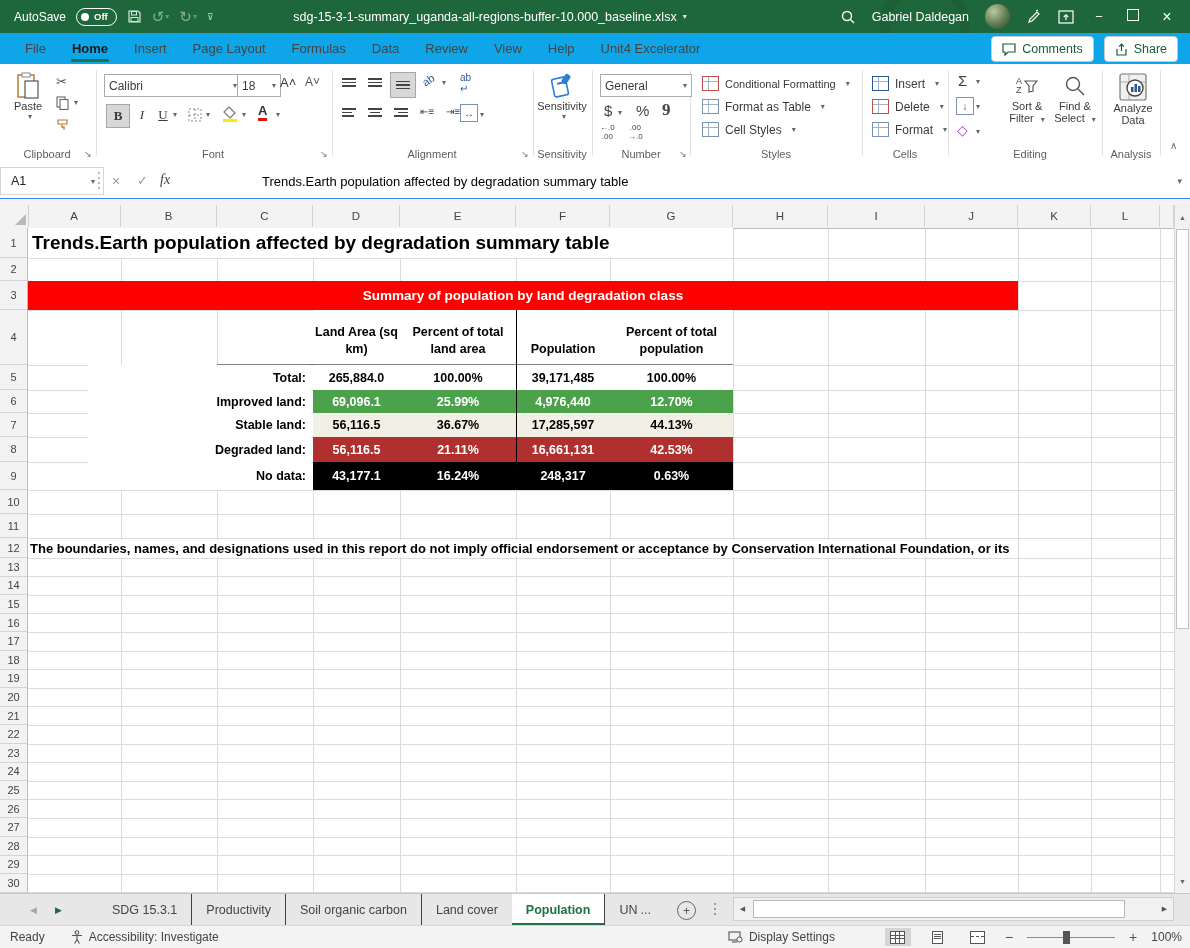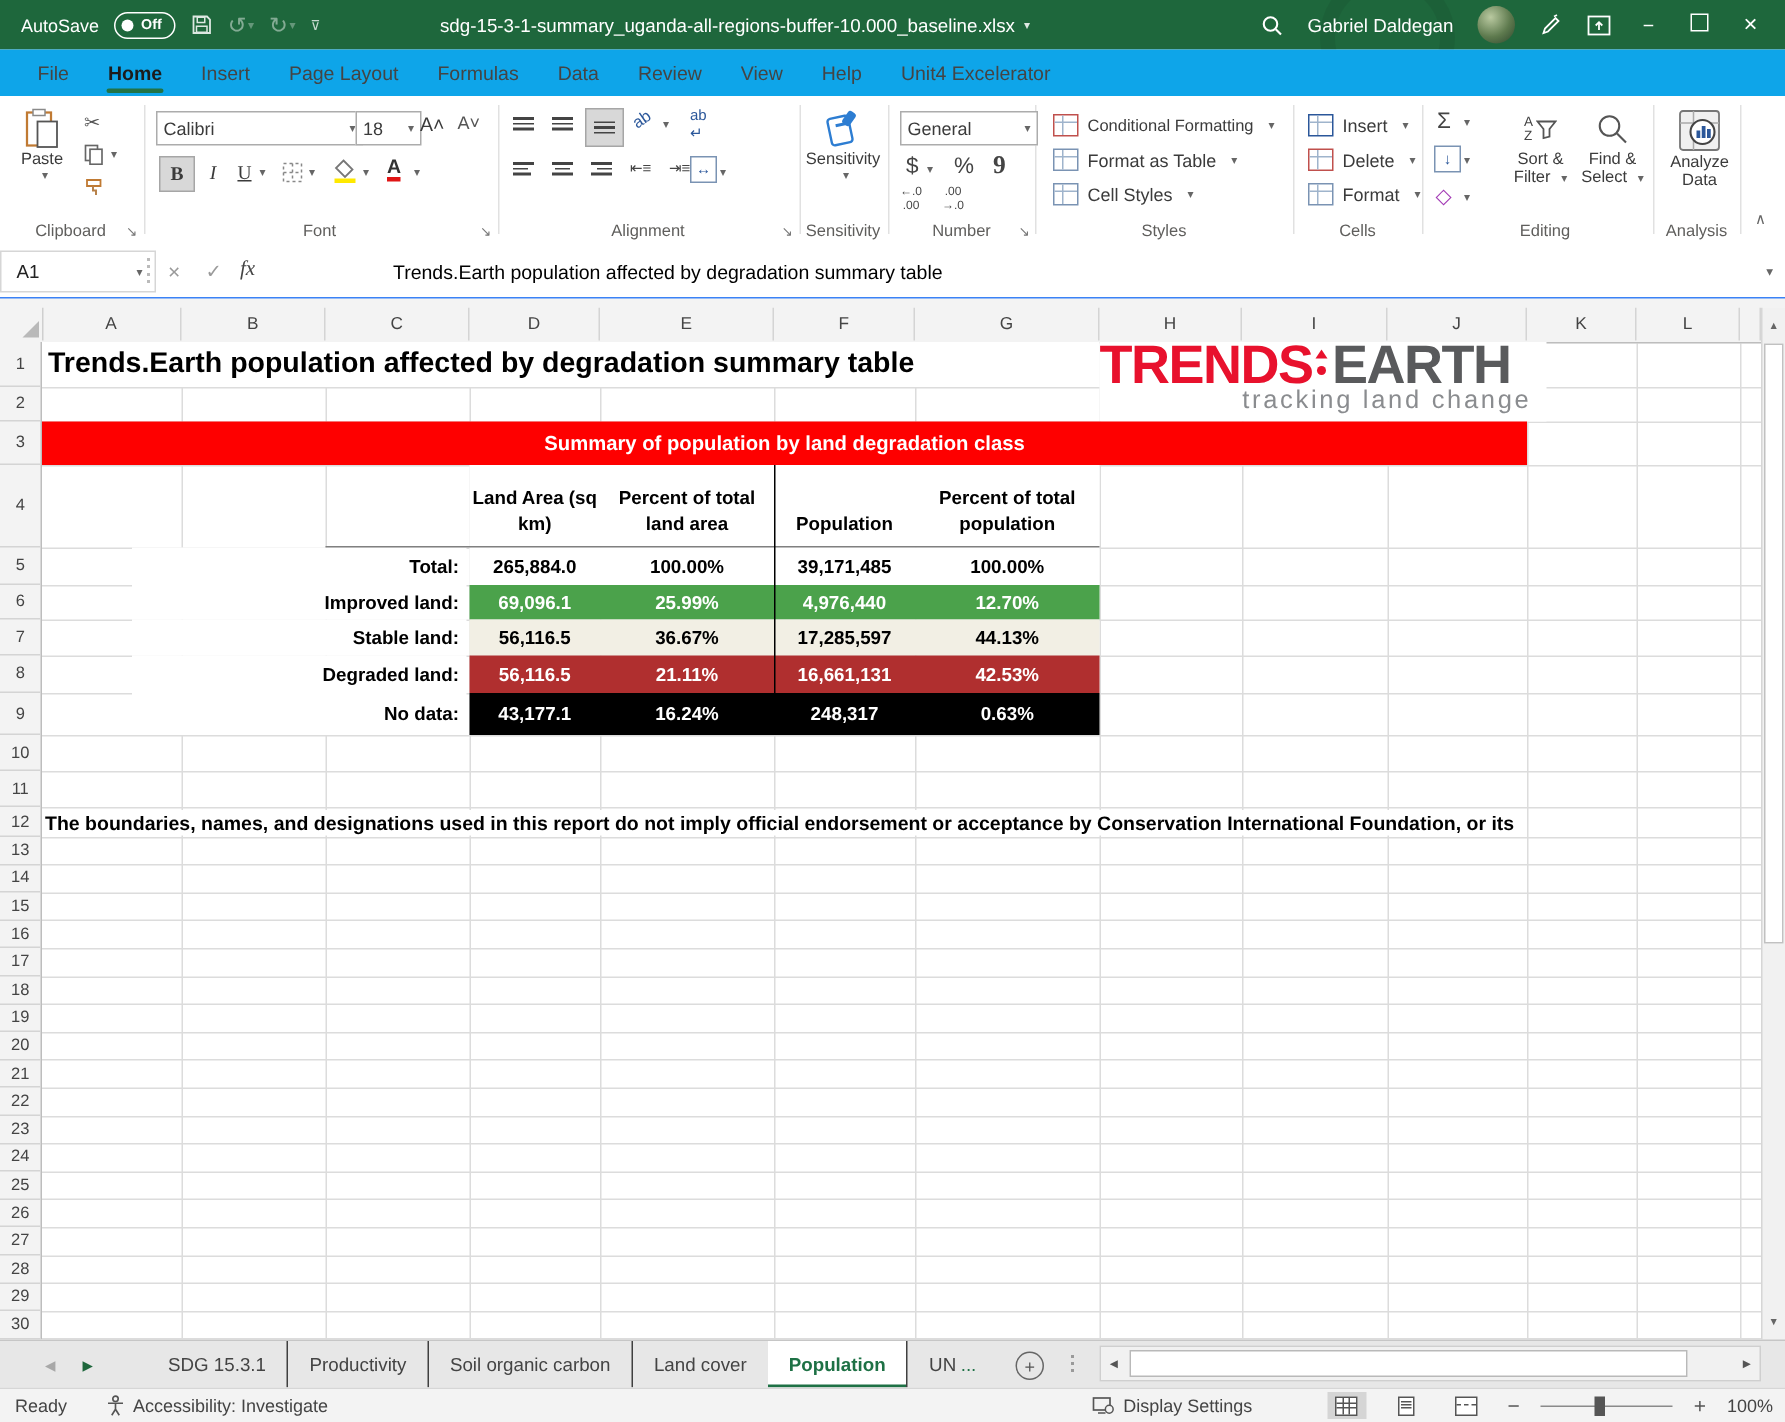--- a/index.html
+++ b/index.html
@@ -193,20 +193,36 @@
         <div class="menu-tab active">Home</div>
         <div class="menu-tab">Insert</div>
         <div class="menu-tab">Page Layout</div>
         <div class="menu-tab">Formulas</div>
         <div class="menu-tab">Data</div>
         <div class="menu-tab">Review</div>
         <div class="menu-tab">View</div>
         <div class="menu-tab">Help</div>
         <div class="menu-tab">Unit4 Excelerator</div>
       </div>
+    <div class="mb-right">
+      <div class="mb-btn">
+        <svg width="14" height="13" viewBox="0 0 14 13">
+            <path d="M1 1h12v8H6l-3 3v-3H1z" fill="none" stroke="#185c37" stroke-width="1.2"></path>
+          </svg>
+        <span>Comments</span>
+      </div>
+      <div class="mb-btn">
+        <svg width="13" height="13" viewBox="0 0 13 13">
+            <path d="M2 6v6h9V6" fill="none" stroke="#185c37" stroke-width="1.2"></path>
+            <line x1="6.5" y1="8" x2="6.5" y2="1.5" stroke="#185c37" stroke-width="1.2"></line>
+            <path d="M4.2 3.5 6.5 1.2 8.8 3.5" fill="none" stroke="#185c37" stroke-width="1.2"></path>
+          </svg>
+        <span>Share</span>
+      </div>
+    </div>
   </div>
 
   <div class="ribbon">
 
     <div class="rsep" style="left:96px"></div>
       <div class="rsep" style="left:332px"></div>
     <div class="rsep" style="left:533px"></div>
       <div class="rsep" style="left:592px"></div>
     <div class="rsep" style="left:690px"></div>
       <div class="rsep" style="left:862px"></div>
@@ -465,26 +481,20 @@
           <div class="hline" style="top: 571.3px;"></div>
           <div class="hline" style="top: 589.9px;"></div>
           <div class="hline" style="top: 608.5px;"></div>
           <div class="hline" style="top: 627.1px;"></div>
           <div class="hline" style="top: 645.7px;"></div>
           <div class="hline" style="top: 664.3px;"></div>
         </div>
 
       <div class="sheet-title">Trends.Earth population affected by degradation summary table</div>
 
-      <div class="logo">
-        <div class="logo-main">
-          <span class="logo-red">TRENDS</span><span class="logo-sep"></span><span class="logo-gray">EARTH</span>
-        </div>
-        <div class="logo-tag">tracking land change</div>
-      </div>
 
       <div class="banner">Summary of population by land degradation class</div>
 
       <div id="table-overlay">
           <div class="thead-cell" style="left: 313px; width: 87px;">Land Area (sq km)</div>
           <div class="thead-cell" style="left: 400px; width: 116px;">Percent of total land area</div>
           <div class="thead-cell" style="left: 516px; width: 94px;">Population</div>
           <div class="thead-cell" style="left: 610px; width: 123px;">Percent of total population</div>
           <div class="row-label" style="top: 137px; height: 25px;">Total:</div>
           <div class="row-band" style="top: 137px; height: 25px; background: rgb(255, 255, 255); color: rgb(0, 0, 0);">

